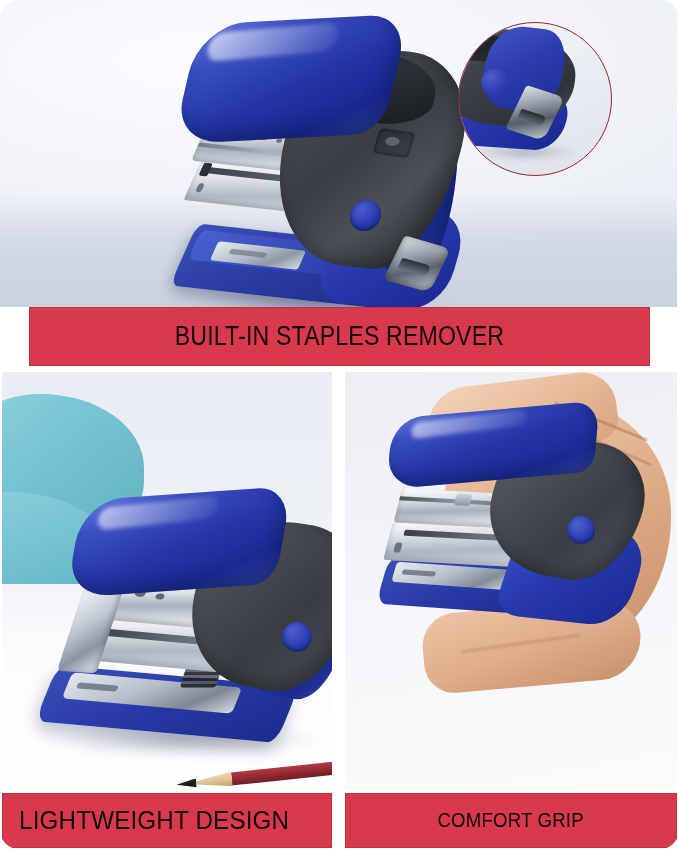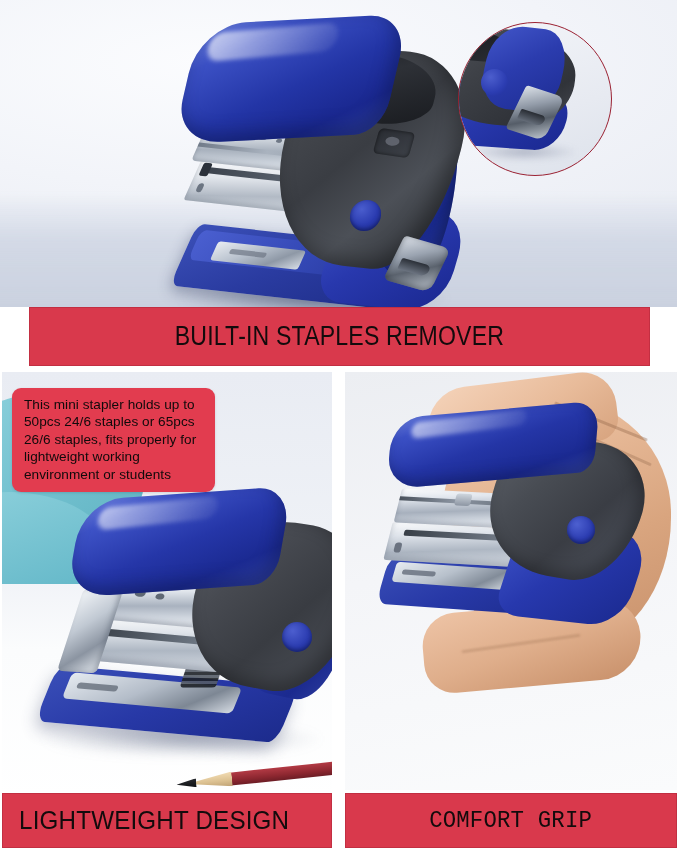--- a/index.html
+++ b/index.html
@@ -13,20 +13,21 @@
     height: 849px;
     overflow: hidden;
     font-family: "Liberation Sans", sans-serif;
   }
   .sheet {
     position: relative;
     width: 679px;
     height: 849px;
     background: #ffffff;
     overflow: hidden;
+    border-radius: 19px;
   }
 
   
   .panel-top {
     position: absolute;
     left: 0;
     top: 0;
     width: 679px;
     height: 307px;
     overflow: hidden;
@@ -394,23 +395,22 @@
     padding-left: 16px;
     font-size: 26px;
     font-stretch: condensed;
   }
   .banner-br {
     left: 345px;
     top: 793px;
     width: 332px;
     height: 55px;
     justify-content: center;
-    font-size: 24px;
+    font-size: 20px;
     font-stretch: condensed;
-    font-family: Liberation Mono, monospace;
   }
   .banner-bl span, .banner-br span, .banner-top span {
     display: inline-block;
     transform: scaleX(.93);
     transform-origin: left center;
     white-space: nowrap;
   }
   .banner-top span, .banner-br span { transform-origin: center center; }
 
   
@@ -949,21 +949,20 @@
       <div class="br-arm"></div>
       <div class="br-arm-hl"></div>
       <div class="br-dot"></div>
     </div>
   </div>
 
   <div class="gap-v"></div>
   <div class="edge-l"></div>
   <div class="edge-r"></div>
 
-  <div class="callout callout-left">This mini stapler holds up to 50pcs 24/6 staples or 65pcs 26/6 staples, fits properly for lightweight working environment or students</div>
 
 
   <div class="gap-h2"></div>
 
   <div class="banner banner-bl">
     <span>LIGHTWEIGHT DESIGN</span>
   </div>
 
   <div class="banner banner-br">
     <span>COMFORT GRIP</span>

